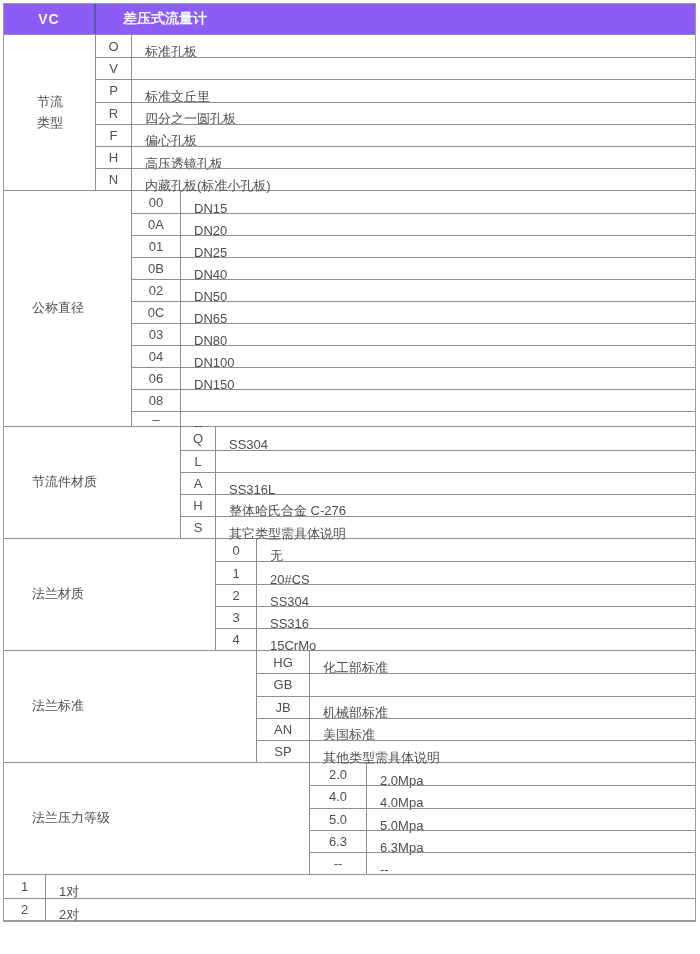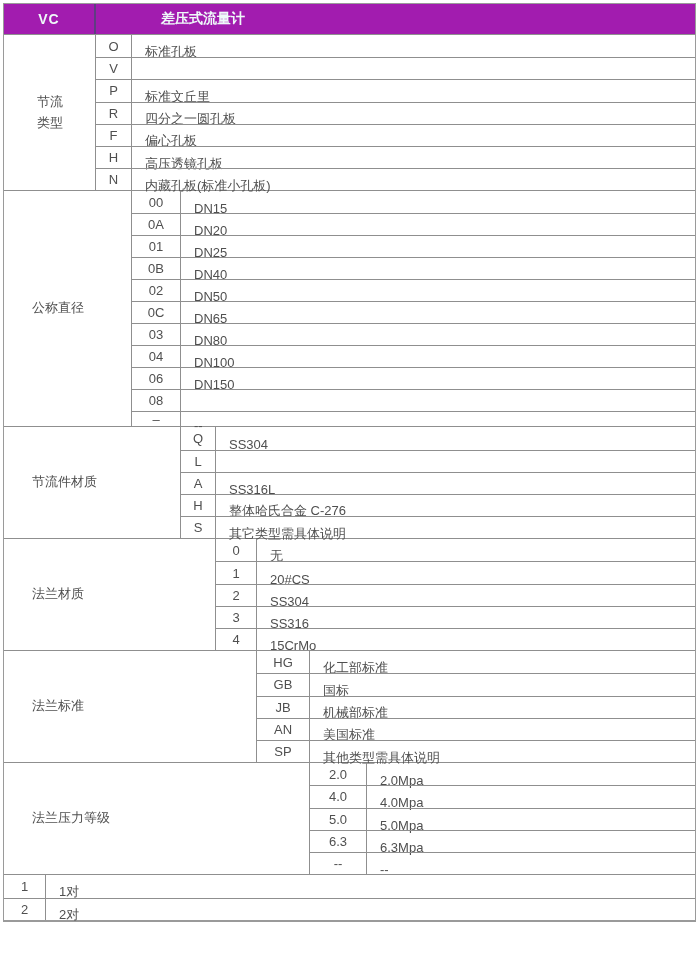--- a/index.html
+++ b/index.html
@@ -13,30 +13,30 @@
     position: relative;
     margin: 3px 0 0 3px;
     width: 693px;
     border: 1px solid #9a9a9a;
     border-bottom-width: 2px;
     background: #fff;
   }
   
   .thead {
     display: flex; height: 30px;
-    background: #a21caf; color: #eef9f9;
+    background: #8b5cf6; color: #eef9f9;
     font-size: 14px; font-weight: bold;
   }
   .thead .vc-cell {
     width: 92px; display: flex; align-items: center; justify-content: center;
     border-right: 2px solid rgba(40,90,92,0.55);
     letter-spacing: 1px;
   }
   .thead .title-cell {
-    flex: 1; display: flex; align-items: center; padding-left: 47px; margin-left: 18px;
+    flex: 1; display: flex; align-items: center; padding-left: 27px;
   }
   
   .section { display: flex; border-top: 1px solid #8f8f8f; font-size: 13px; }
   .label-cell {
     display: flex; align-items: center;
     padding-left: 28px;
     border-right: 1px solid #8f8f8f;
     white-space: pre-line; line-height: 1.6;
   }
   .rows { flex: 1; display: flex; flex-direction: column; }
@@ -212,21 +212,20 @@
 
   <div class="section s5">
     <div class="label-cell">法兰标准</div>
     <div class="rows">
       <div class="trow">
         <div class="code-cell">HG</div>
         <div class="desc-cell">化工部标准</div>
       </div>
       <div class="trow">
         <div class="code-cell">GB</div>
-        <div class="desc-cell">国标</div>
       </div>
       <div class="trow">
         <div class="code-cell">JB</div>
         <div class="desc-cell">机械部标准</div>
       </div>
       <div class="trow">
         <div class="code-cell">AN</div>
         <div class="desc-cell">美国标准</div>
       </div>
       <div class="trow">

